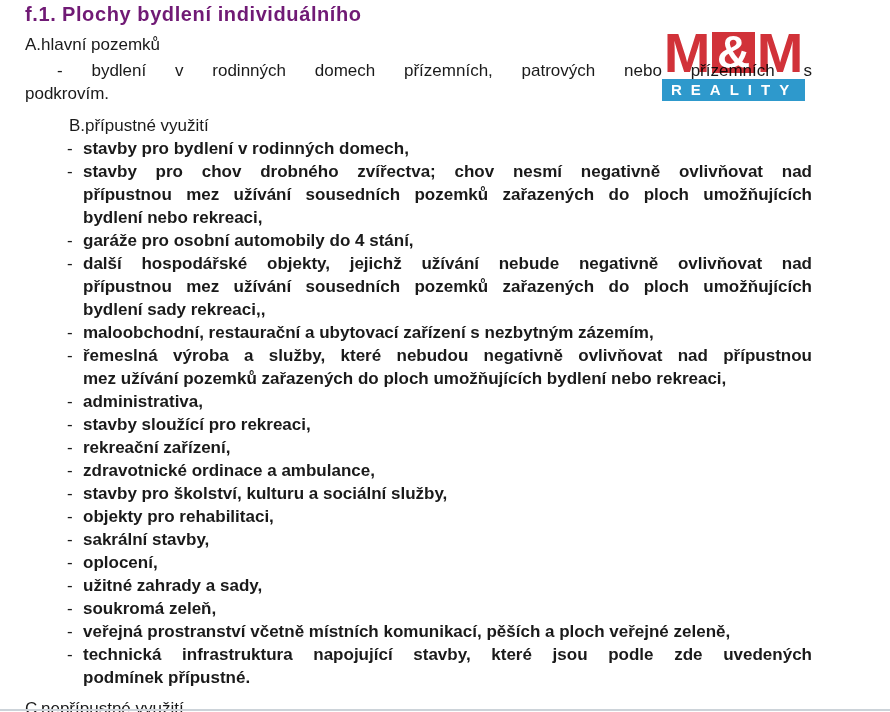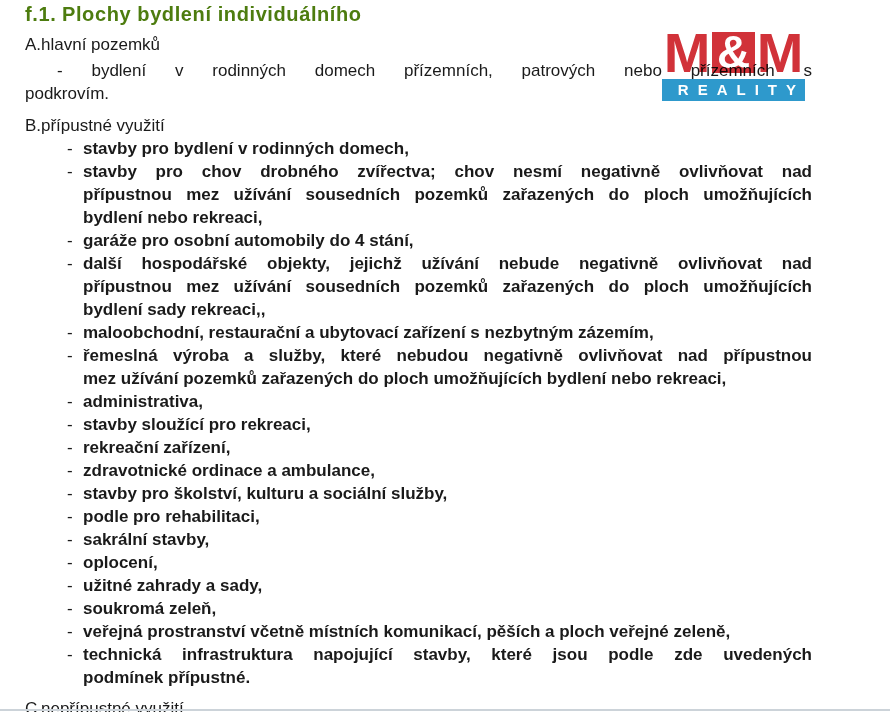--- a/index.html
+++ b/index.html
@@ -14,29 +14,29 @@
   }
   .content{padding:2px 78px 0 25px;}
 
   
   .title{
     margin-top:2px;
     font-weight:bold;
     font-size:20px;
     line-height:20px;
     letter-spacing:0.6px;
-    color:#4d7c0f;
+    color:#701a75;
     white-space:nowrap;
   }
   .tlabel{display:inline-block;width:37px;letter-spacing:0.6px;}
 
   
   .sec{line-height:23px;}
   .sec-a{margin-top:9px;}
-  .sec-b{margin-top:9px;}
+  .sec-b{margin-top:9px;margin-left:44px;}
   .sec-c{margin-top:8px;}
   .slabel{display:inline-block;width:16px;}
 
   
   .apar{margin-top:3px;}
   .aline{line-height:23px;}
   .aline.first{padding-left:32px;}
   .j{text-align:justify;text-align-last:justify;}
 
   
@@ -73,21 +73,21 @@
     text-align:center;
     overflow:hidden;
   }
   .logo-bar{
     height:22px;margin-top:6px;
     background:var(--logo-blue,#2e99cc);
     color:#ffffff;
     font-weight:bold;
     font-size:15px;
     line-height:22px;
-    text-align:right;
+    text-align:left;
     letter-spacing:9px;
     padding-left:9px;
     box-sizing:border-box;
     overflow:hidden;
   }
 
   .bottom-edge{
     position:absolute;
     left:0;right:0;bottom:1px;
     height:2px;
@@ -185,21 +185,21 @@
         </div>
         <div class="bullet">
           <span class="dash">-</span>
           <div class="btext">
             <div class="bline">stavby pro školství, kulturu a sociální služby,</div>
           </div>
         </div>
         <div class="bullet">
           <span class="dash">-</span>
           <div class="btext">
-            <div class="bline">podle pro rehabilitaci,</div>
+            <div class="bline">objekty pro rehabilitaci,</div>
           </div>
         </div>
         <div class="bullet">
           <span class="dash">-</span>
           <div class="btext">
             <div class="bline">sakrální stavby,</div>
           </div>
         </div>
         <div class="bullet">
           <span class="dash">-</span>

